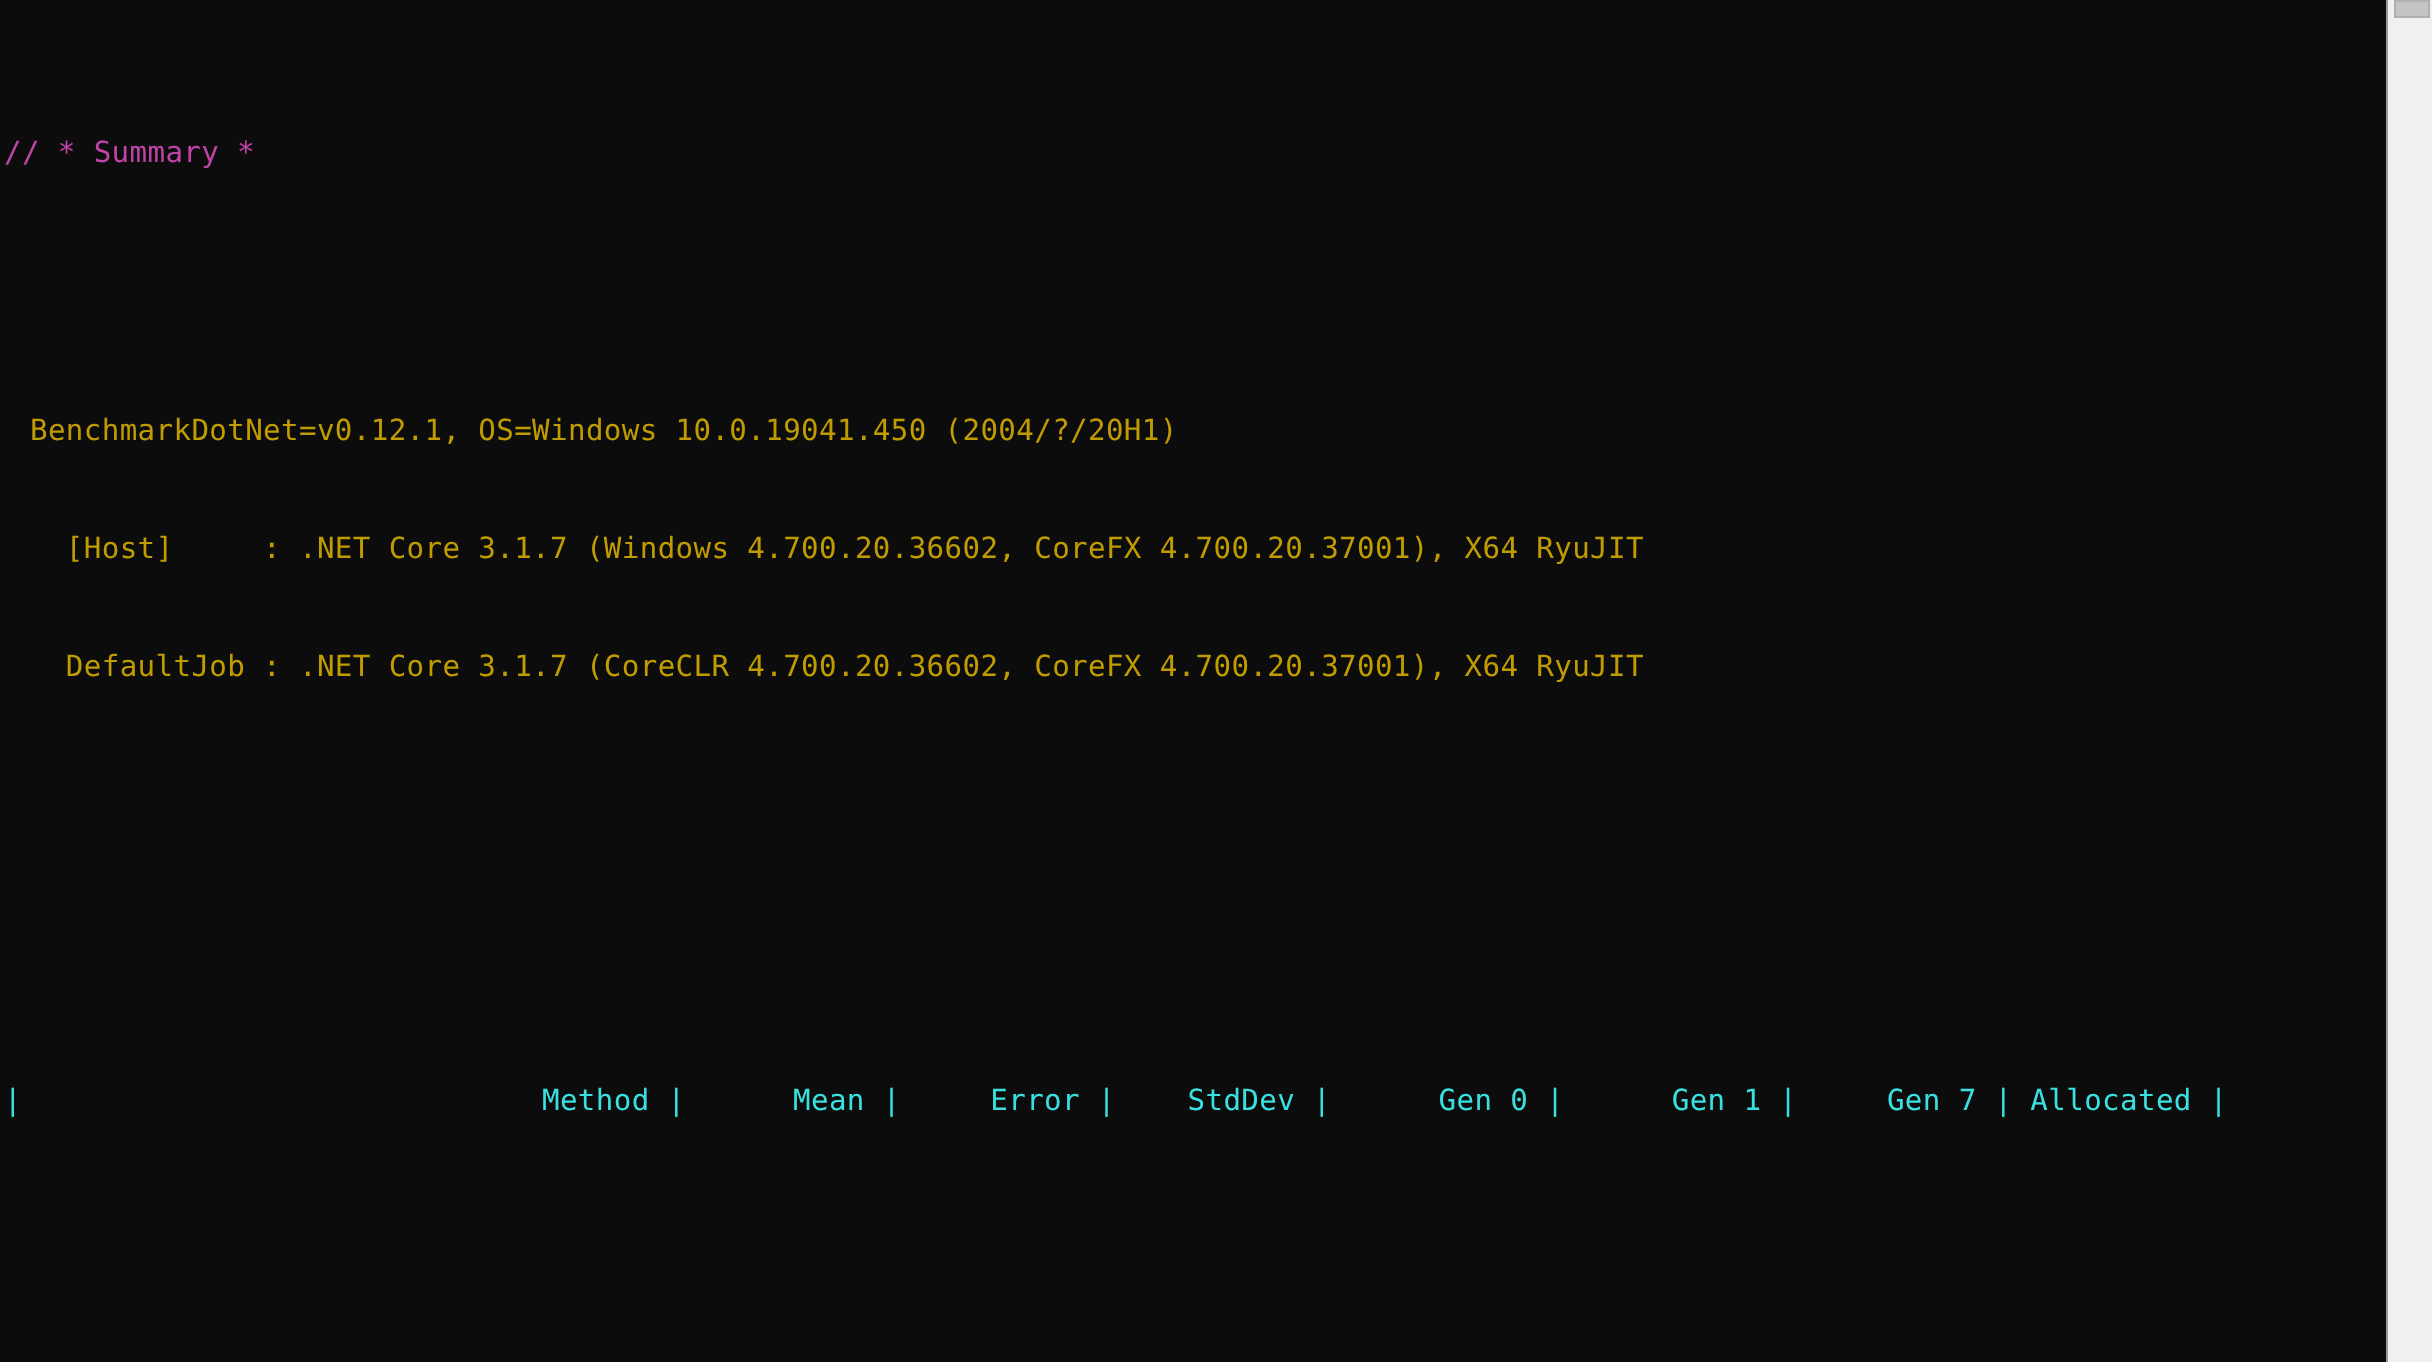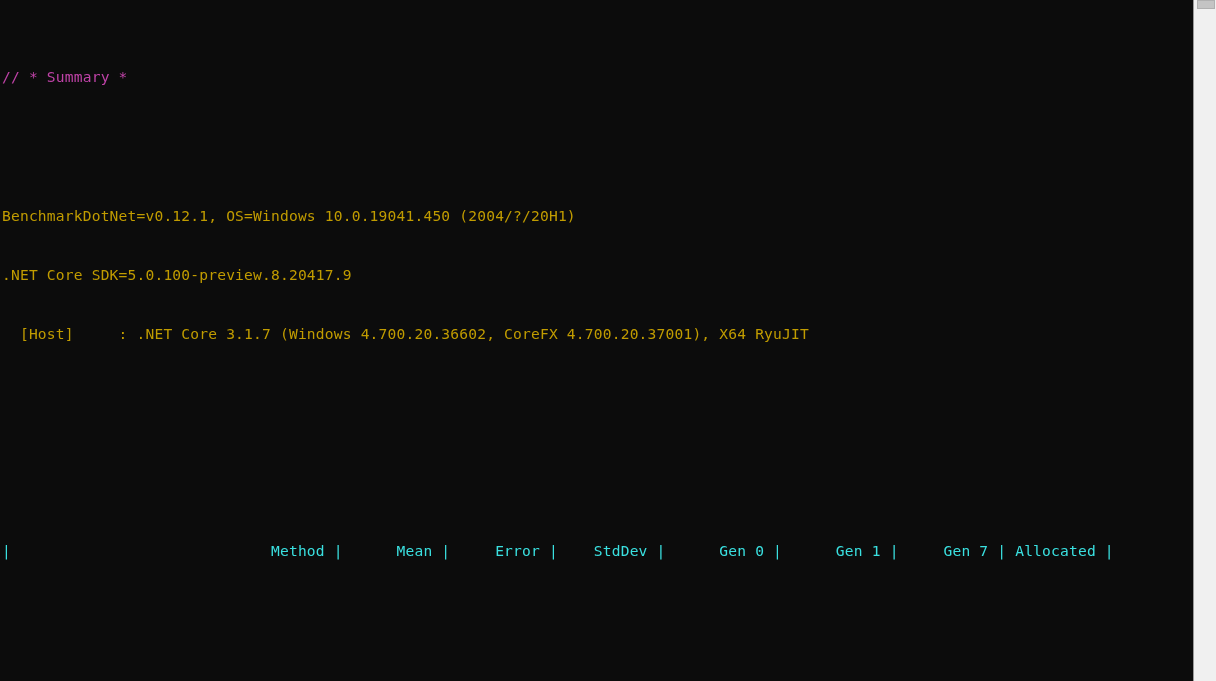--- a/index.html
+++ b/index.html
@@ -42,21 +42,21 @@
     letter-spacing: 0.18px;
     white-space: pre;
     font-weight: 400;
   }
   .ln {
     display: block;
     height: 19.75px;
     white-space: pre;
   }
   .c-magenta { color: #c043a8; }
-  .c-yellow  { color: #c19c00; }
+  .c-yellow  { color: #c19c00; margin-left: 13px; }
   .c-cyan    { color: #3ae0e0; }
 
   
   #scroll-gutter {
     position: absolute;
     right: 0;
     top: 0;
     width: 23px;
     height: 681px;
     background: #f0f0f0;
@@ -87,22 +87,22 @@
 
 <div id="app">
 
   <div id="terminal">
     <div id="console">
 
       <span class="ln c-magenta">// * Summary *</span>
       <span class="ln"> </span>
 
       <span class="ln c-yellow">BenchmarkDotNet=v0.12.1, OS=Windows 10.0.19041.450 (2004/?/20H1)</span>
-      <span class="ln c-yellow">.NET Core SDK=5.0.100-preview.8.20417.9</span>
       <span class="ln c-yellow">  [Host]     : .NET Core 3.1.7 (Windows 4.700.20.36602, CoreFX 4.700.20.37001), X64 RyuJIT</span>
+      <span class="ln c-yellow">  DefaultJob : .NET Core 3.1.7 (CoreCLR 4.700.20.36602, CoreFX 4.700.20.37001), X64 RyuJIT</span>
 
       <span class="ln"> </span>
       <span class="ln"> </span>
 
       <span class="ln c-cyan">|                             Method |      Mean |     Error |    StdDev |      Gen 0 |      Gen 1 |     Gen 7 | Allocated |</span>
       
       
       
 
       

